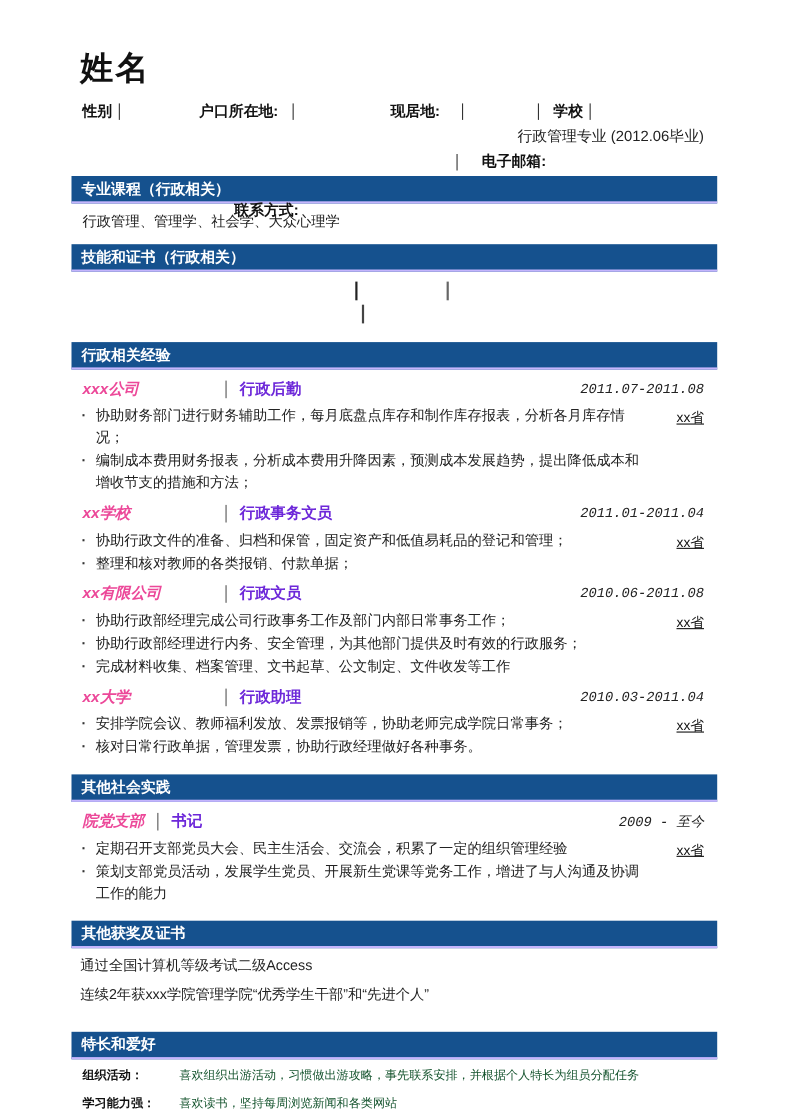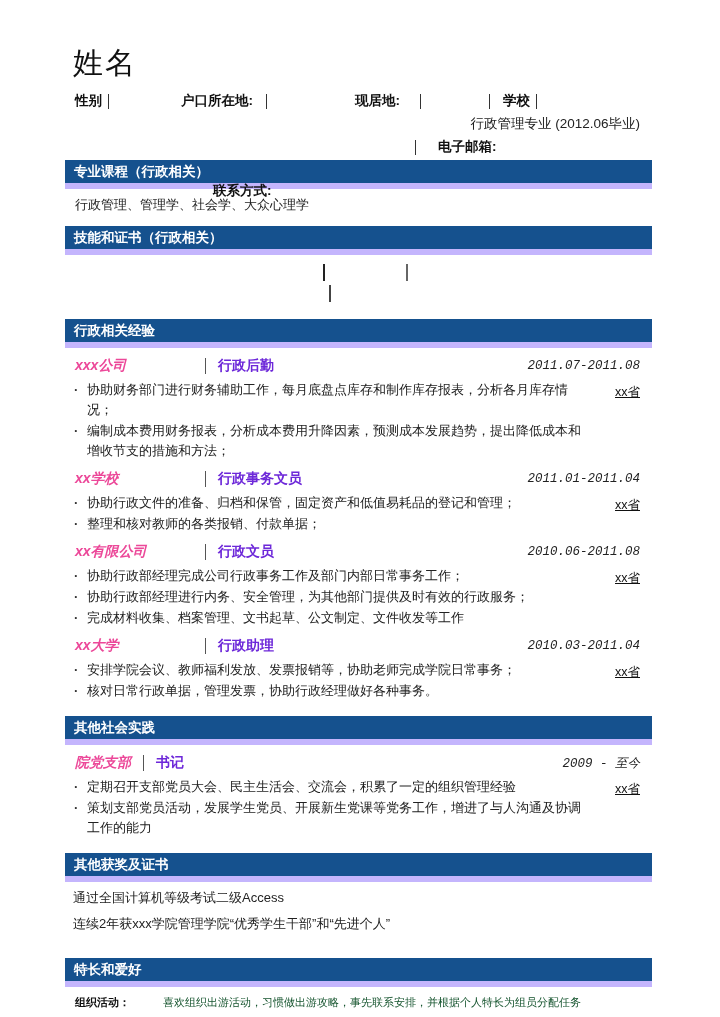--- a/index.html
+++ b/index.html
@@ -6,31 +6,31 @@
   body{
     width:720px;height:1017px;background:#ffffff;position:relative;
     font-family:"Liberation Sans","DejaVu Sans",sans-serif;color:#1c1c1c;
     overflow:hidden;
   }
   .page{position:absolute;left:65px;top:0;width:587px;}
 
   
   .name{
     margin:46px 0 0 8px;font-size:30px;line-height:34px;letter-spacing:2px;
-    font-family:"Liberation Serif","DejaVu Serif",serif;color:#111;
+    font-family:"Liberation Serif","DejaVu Serif",serif;color:#111;font-weight:bold;
   }
   .info{position:relative;height:72px;margin-top:8px;font-size:13.5px;}
   .info b{font-weight:bold;color:#111;}
   .info .abs{position:absolute;white-space:nowrap;}
   .vsep{display:inline-block;width:1px;height:15px;background:#333;vertical-align:-3px;}
   .major{font-weight:normal;color:#222;}
 
   
   .sec-h{
-    background:#15518e;border-bottom:6px solid #c4b5fd;color:#ffffff;
+    background:#15518e;border-bottom:2px solid #c4b5fd;color:#ffffff;
     font-size:13.5px;font-weight:bold;padding:4px 9px 3px 9px;line-height:16px;
   }
 
   
   .sec-body{padding:6px 2px 2px 10px;font-size:13px;line-height:19px;color:#222;}
 
   
   .skill-rows{position:relative;height:46px;margin-top:4px;}
   .pipe{position:absolute;width:2px;height:17px;}
 

